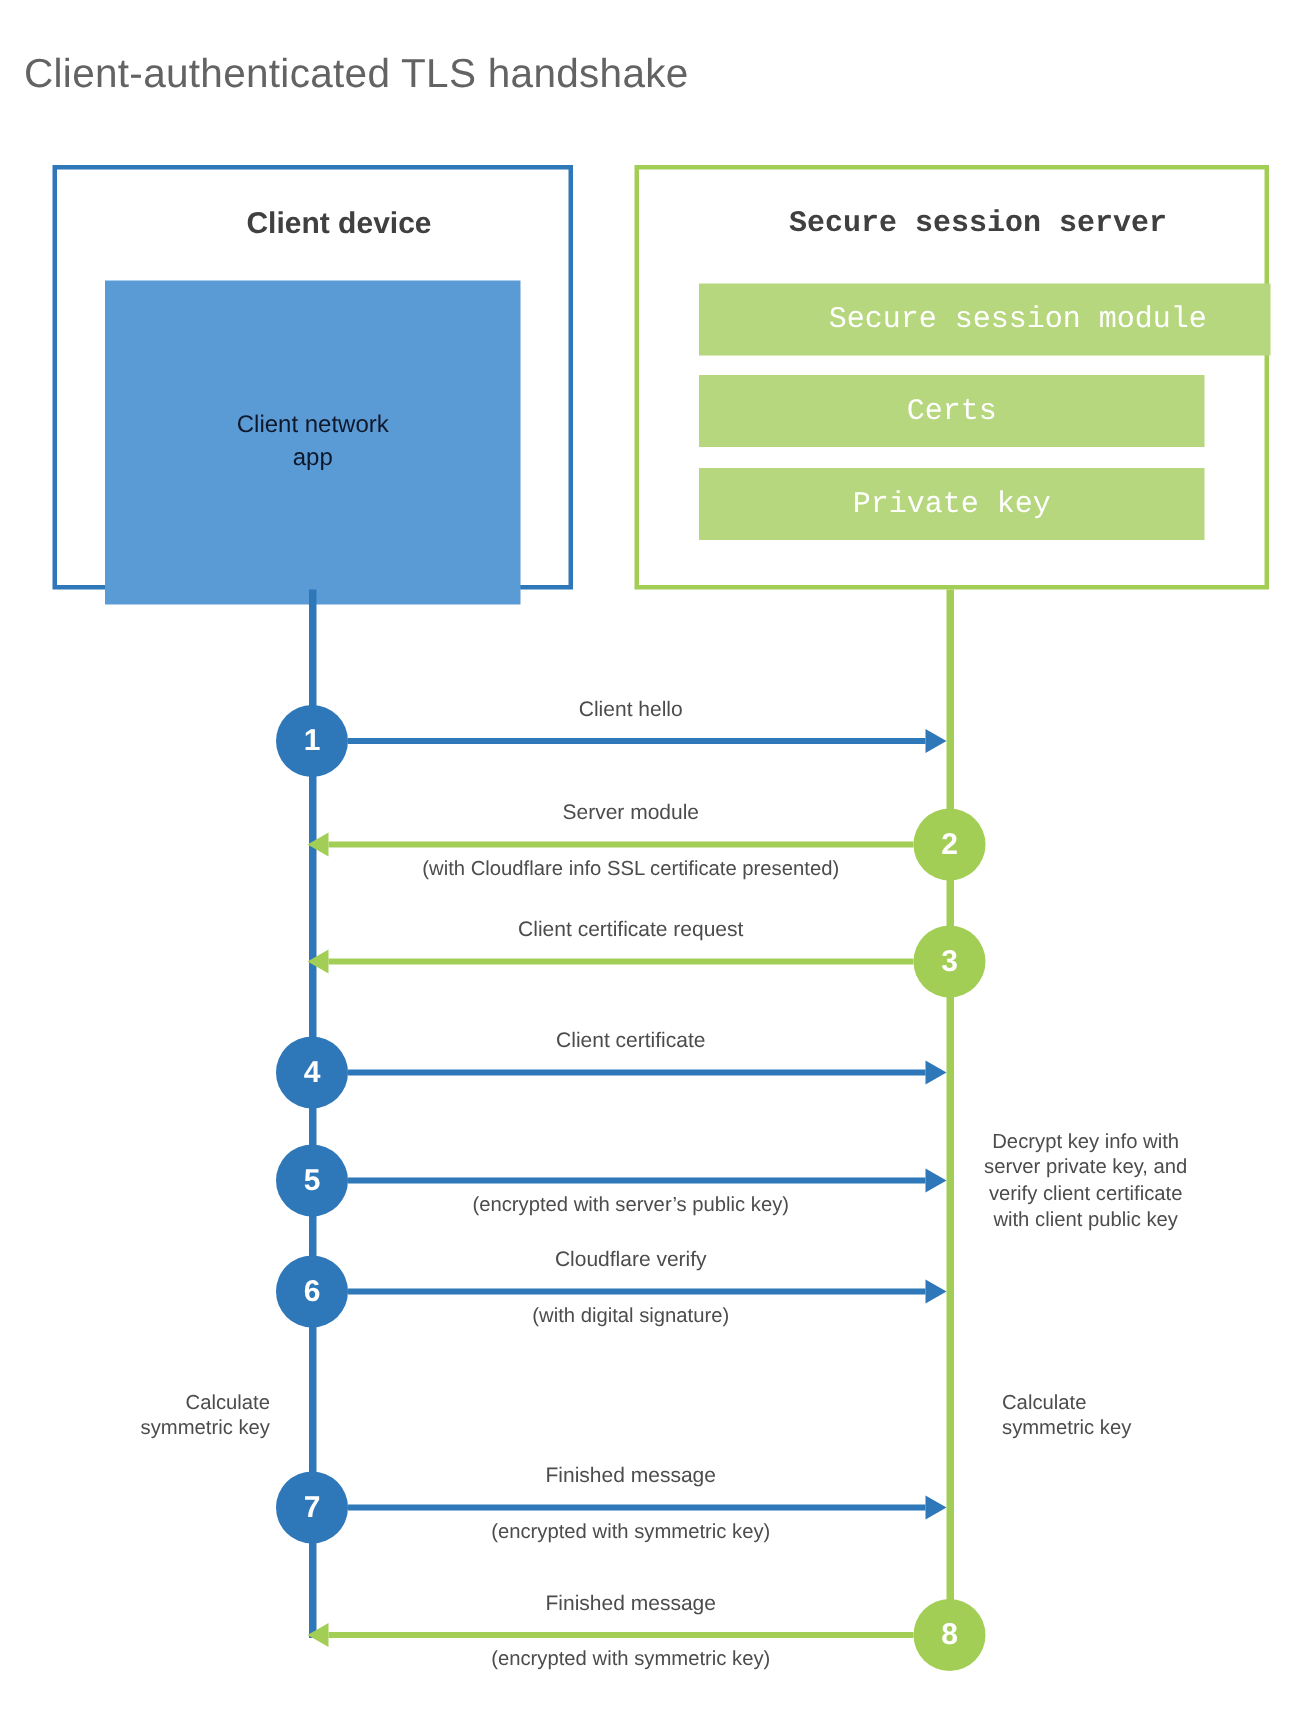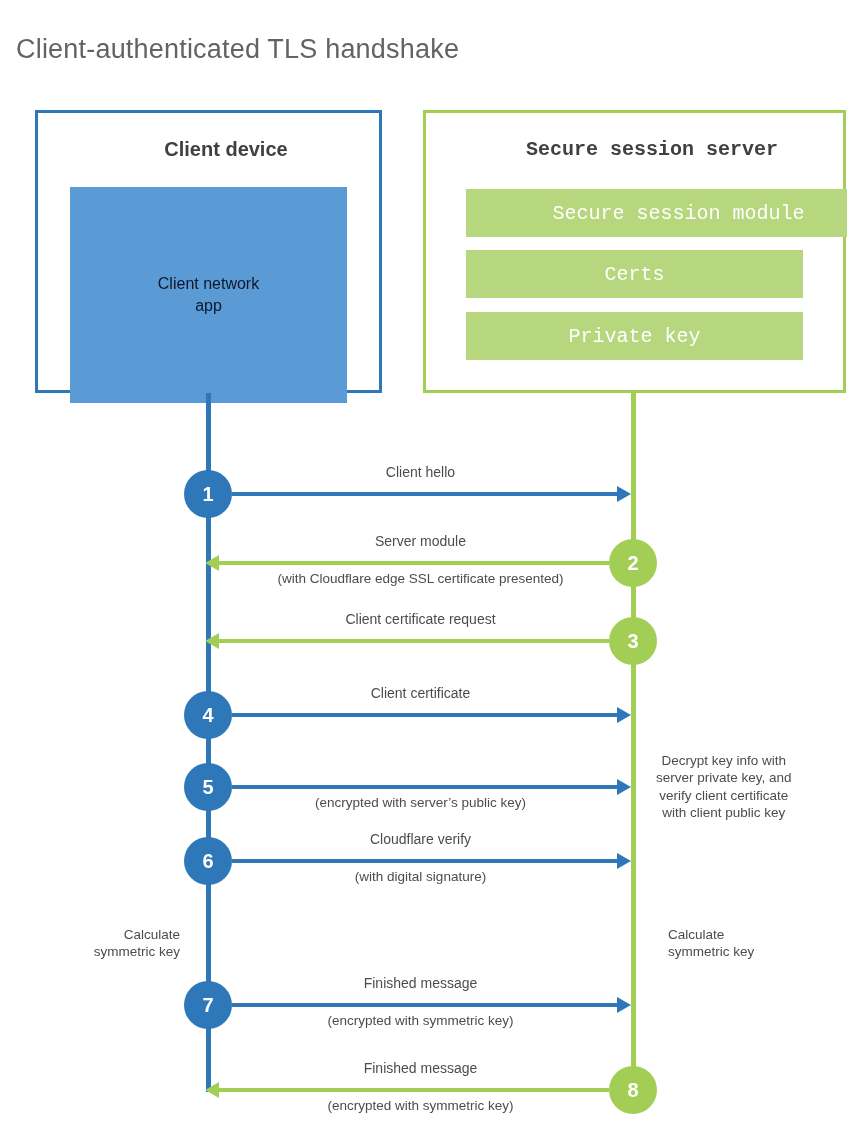--- a/index.html
+++ b/index.html
@@ -79,21 +79,21 @@
 
   <div class="circle blue" style="left:184px;top:470px">1</div>
   <div class="hline blue" style="left:232px;top:492px;width:385px"></div>
   <div class="head right" style="left:617px;top:486px"></div>
   <div class="arrow-label" style="top:464px">Client hello</div>
 
   <div class="circle green" style="left:609px;top:539px">2</div>
   <div class="hline green" style="left:219px;top:561px;width:390px"></div>
   <div class="head left" style="left:205px;top:555px"></div>
   <div class="arrow-label" style="top:533px">Server module</div>
-  <div class="arrow-sub" style="top:571px">(with Cloudflare edge SSL certificate presented)</div>
+  <div class="arrow-sub" style="top:571px">(with Cloudflare info SSL certificate presented)</div>
 
   <div class="circle green" style="left:609px;top:617px">3</div>
   <div class="hline green" style="left:219px;top:639px;width:390px"></div>
   <div class="head left" style="left:205px;top:633px"></div>
   <div class="arrow-label" style="top:611px">Client certificate request</div>
 
   <div class="circle blue" style="left:184px;top:691px">4</div>
   <div class="hline blue" style="left:232px;top:713px;width:385px"></div>
   <div class="head right" style="left:617px;top:707px"></div>
   <div class="arrow-label" style="top:685px">Client certificate</div>

